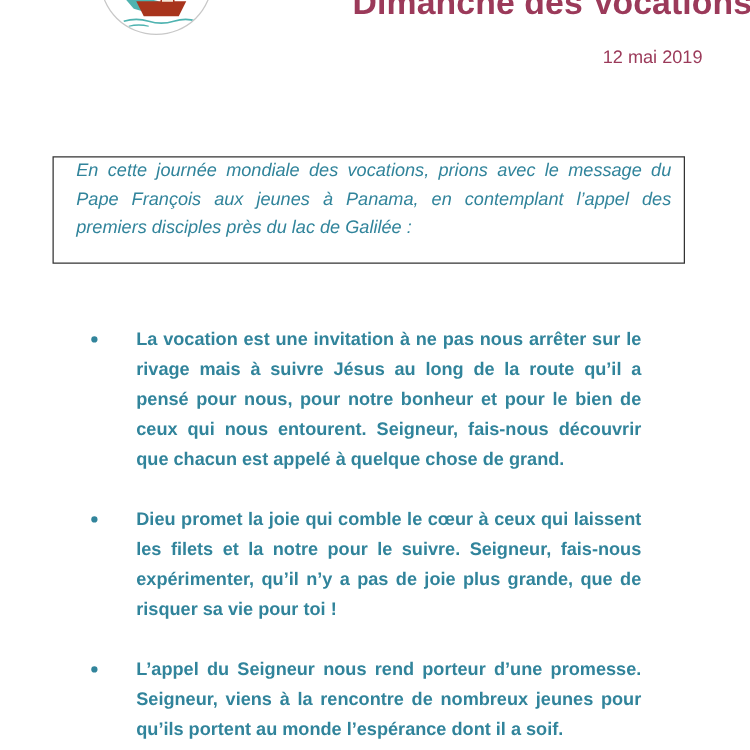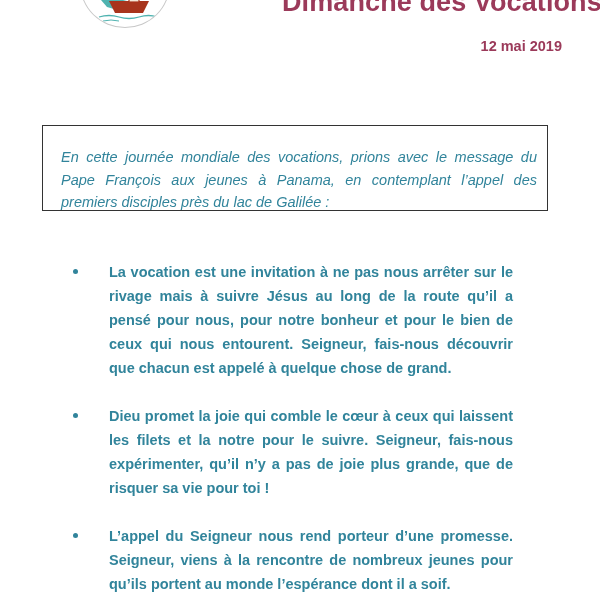--- a/index.html
+++ b/index.html
@@ -14,26 +14,26 @@
       border: 1px solid #c8c8c8; background: #fff; overflow: hidden;
     }
     .logo svg { position: absolute; left: 0; top: 0; }
     .title {
       position: absolute; left: 282px; top: -13px;
       font-size: 27px; font-weight: bold; color: #9b3a5a;
       letter-spacing: 0.1px; white-space: nowrap;
     }
     .date {
       position: absolute; right: 38px; top: 38px;
-      font-size: 14.5px; font-weight: bold; color: #9b3a5a;
+      font-size: 14.5px; font-weight: normal; color: #9b3a5a;
     }
     .intro-box {
       position: absolute; left: 42px; top: 125px; width: 506px; height: 86px;
       border: 1.5px solid #333; box-sizing: border-box;
-      padding: 20px 10px 0 18px;
+      padding: 0 10px 0 18px;
     }
     .intro-text {
       margin: 0; font-style: italic; font-size: 14.5px; line-height: 22.5px;
       color: #31849b; text-align: justify;
     }
     .bullets {
       position: absolute; left: 0; top: 244px; width: 600px;
       list-style: none; margin: 0; padding: 0;
     }
     .bullet {

